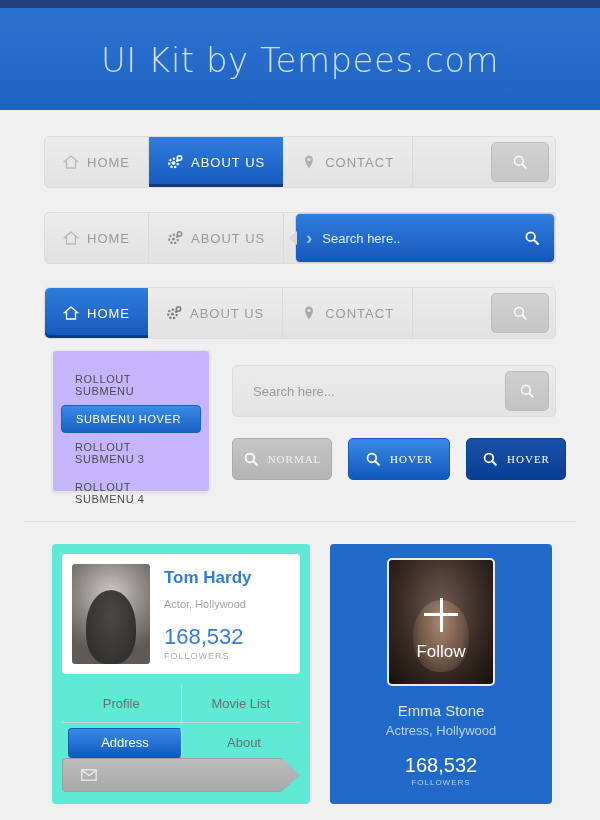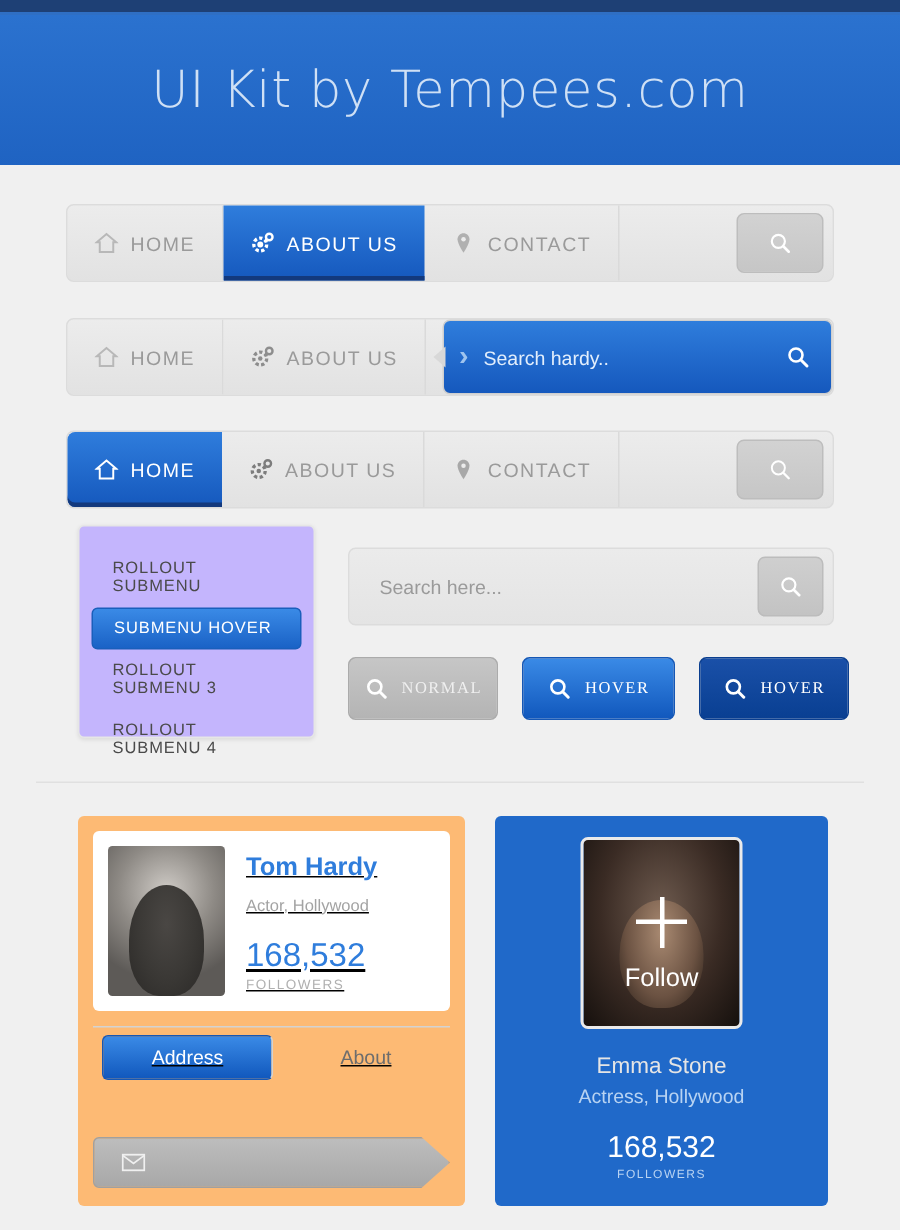--- a/index.html
+++ b/index.html
@@ -149,23 +149,22 @@
   
   .divider {
     position: absolute; left: 24px; top: 521px;
     width: 552px; height: 1px; background: #e0e0e0;
   }
 
   
   .card-left {
     position: absolute; left: 52px; top: 544px;
     width: 258px; height: 260px;
-    background: #fdba74;
-    border-radius: 4px;
-    text-decoration: underline;
+    background: #5eead4;
+    border-radius: 4px;
   }
   .card-inner {
     margin: 10px; height: 120px;
     background: #ffffff;
     border-radius: 4px;
     display: flex; align-items: center;
     padding: 10px;
   }
   .avatar {
     width: 78px; height: 100px;
@@ -330,21 +329,21 @@
             <circle cx="6.5" cy="9" r="4.3" fill="none" stroke="#8d8d8d" stroke-width="2.2" stroke-dasharray="2.2 1.6"></circle>
             <circle cx="6.5" cy="9" r="1.5" fill="#8d8d8d"></circle>
             <circle cx="12.5" cy="4" r="2.2" fill="none" stroke="#8d8d8d" stroke-width="1.6"></circle>
           </svg>
         </span>
       <span class="nav-label">ABOUT US</span>
     </div>
     <div class="nav-searchpanel">
       <span class="notch"></span>
       <span class="chev">›</span>
-      <span class="ph">Search hardy..</span>
+      <span class="ph">Search here..</span>
       <span class="ico">
           <svg viewBox="0 0 24 24">
             <circle cx="10" cy="10" r="6.5" fill="none" stroke="#fff" stroke-width="2.6"></circle>
             <line x1="15" y1="15" x2="21" y2="21" stroke="#fff" stroke-width="3" stroke-linecap="round"></line>
           </svg>
         </span>
     </div>
   </div>
 
   <div class="navbar" style="top:287px;">
@@ -441,20 +440,24 @@
     <div class="card-inner">
       <div class="avatar"></div>
       <div class="pinfo">
         <div class="pname">Tom Hardy</div>
         <div class="prole">Actor, Hollywood</div>
         <div class="pcount">168,532</div>
         <div class="plabel">FOLLOWERS</div>
       </div>
     </div>
     <div class="tabs">
+      <div class="tabrow top">
+        <div class="tab">Profile</div>
+        <div class="tab">Movie List</div>
+      </div>
       <div class="tabrow bot">
         <div class="tab active">Address</div>
         <div class="tab">About</div>
       </div>
     </div>
     <div class="ribbon">
       <span class="ico">
           <svg viewBox="0 0 16 12">
             <rect x="0.8" y="0.8" width="14.4" height="10.4" fill="none" stroke="#f0f0f0" stroke-width="1.2"></rect>
             <path d="M1 1.4l7 5.2 7-5.2" fill="none" stroke="#f0f0f0" stroke-width="1.2"></path>

